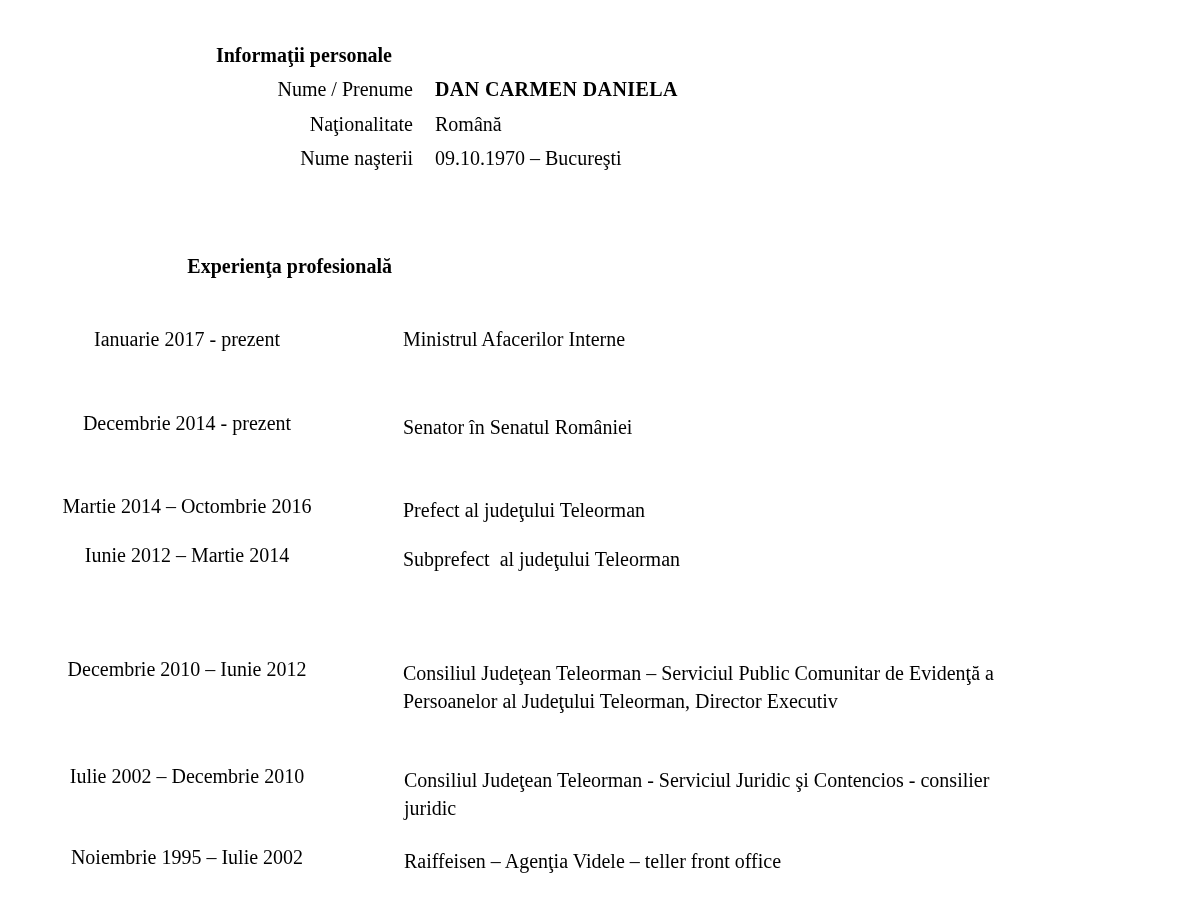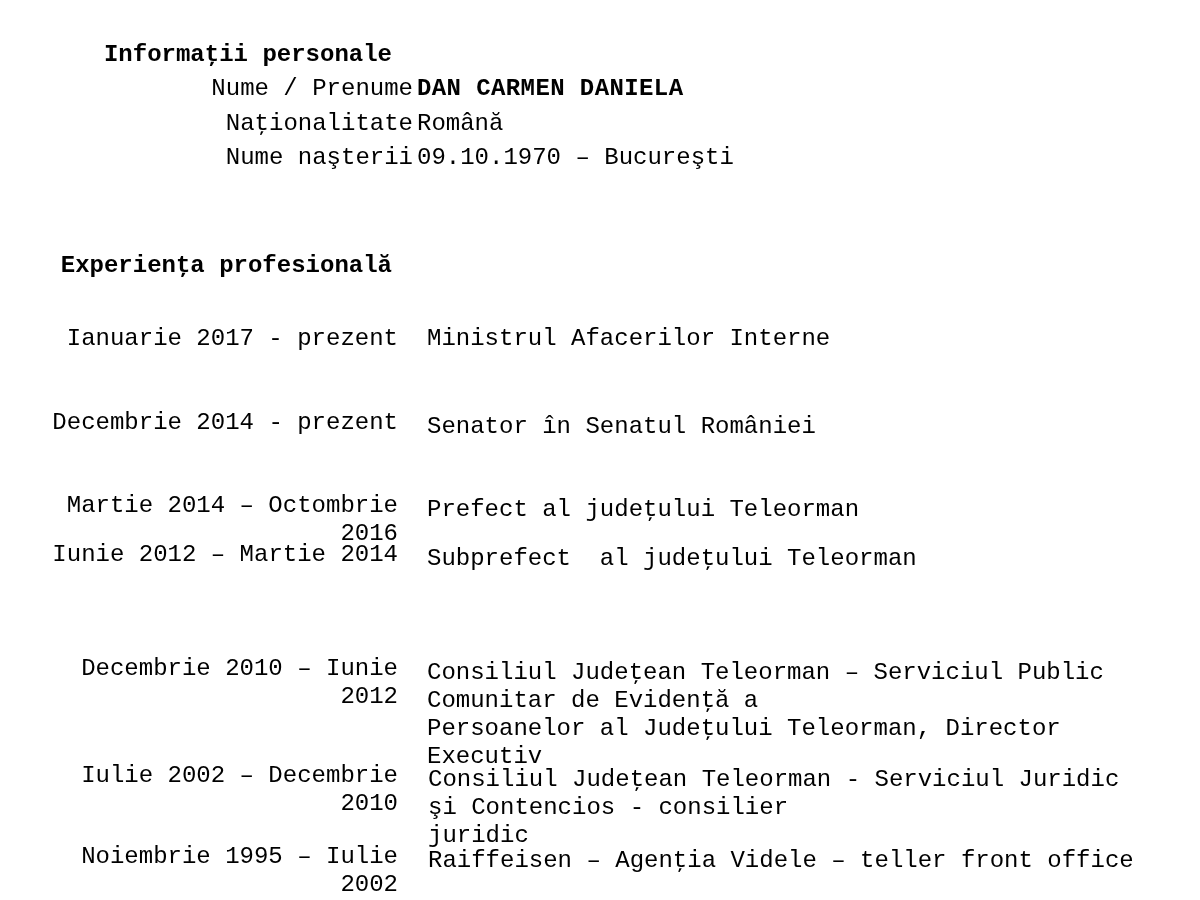--- a/index.html
+++ b/index.html
@@ -2,42 +2,42 @@
 <html><head>
 <meta charset="utf-8">
 <style>
   html, body { margin: 0; padding: 0; background: #ffffff; }
   .page {
     position: relative;
     width: 1149px;
     height: 900px;
     background: #ffffff;
     color: #000000;
-    font-family: Liberation Mono, monospace;
-    font-size: 24px;
+    font-family: Liberation Serif, serif;
+    font-size: 20px;
     line-height: 28px;
     overflow: hidden;
   }
   .heading {
     position: absolute;
     left: 0;
     width: 392px;
     text-align: right;
     font-weight: bold;
   }
   .row {
     position: absolute;
     left: 0;
     display: flex;
     align-items: flex-start;
   }
   .pi .label { width: 391px; text-align: right; flex: none; padding-left: 22px; }
-  .pi .value { margin-left: 4px; }
+  .pi .value { margin-left: 22px; }
   .value-bold { font-weight: bold; letter-spacing: 0.4px; }
-  .exp .date { width: 374px; text-align: right; flex: none; padding-left: 24px; }
+  .exp .date { width: 374px; text-align: center; flex: none; }
   .exp .title {
     margin-left: 29px;
     position: relative;
     top: 4px;
     white-space: pre-wrap;
     max-width: 740px;
   }
   .exp.first .title { top: 0; }
   .exp.indent .title { margin-left: 30px; }
 </style>

